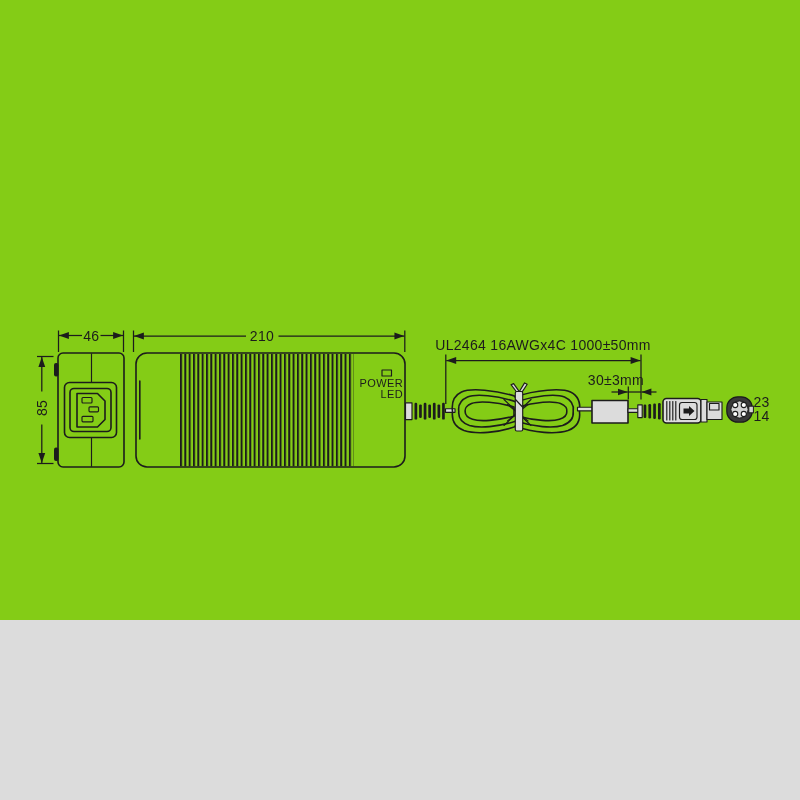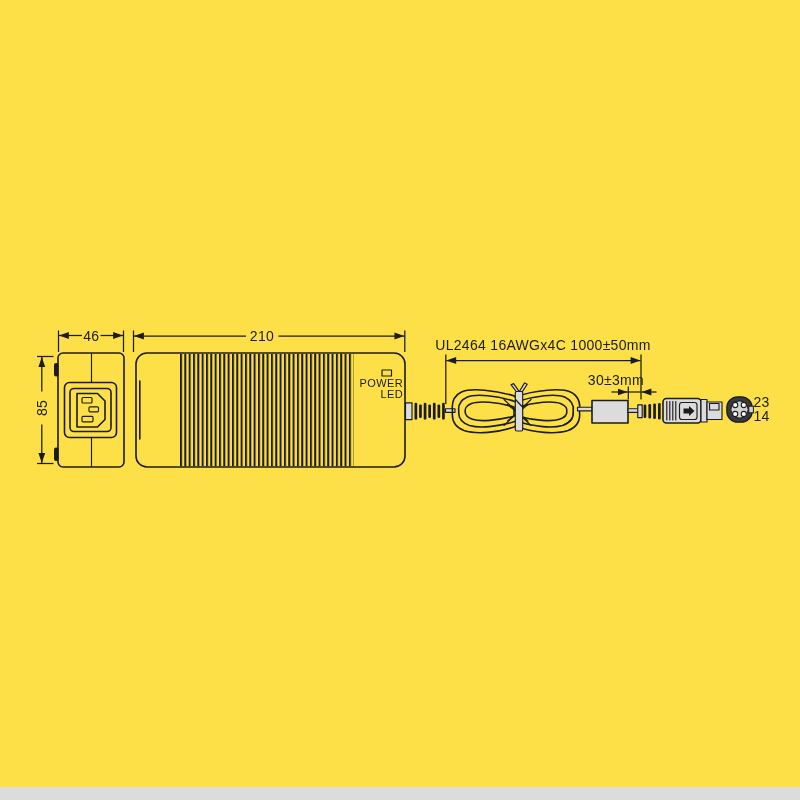--- a/index.html
+++ b/index.html
@@ -1,21 +1,21 @@
 <!DOCTYPE html>
 <html><head>
 <meta charset="utf-8">
 <style>
   html, body { margin: 0; padding: 0; }
   body { background: #dcdcdc; }
   .canvas {
     position: relative;
     width: 800px;
-    height: 787px;
-    background: #fde047;
+    height: 620px;
+    background: #84cc16;
     overflow: hidden;
   }
   svg { display: block; }
   .ln   { fill: none; stroke: #1c1c1c; stroke-width: 1.6; stroke-linecap: round; stroke-linejoin: round; }
   .thin { stroke-width: 1.15; }
   .dim  { fill: none; stroke: #1c1c1c; stroke-width: 1.25; }
   .solid{ fill: #1c1c1c; stroke: none; }
   .fillbg { fill: #dcdcdc; }
   text {
     font-family: "Liberation Sans", "DejaVu Sans", sans-serif;

